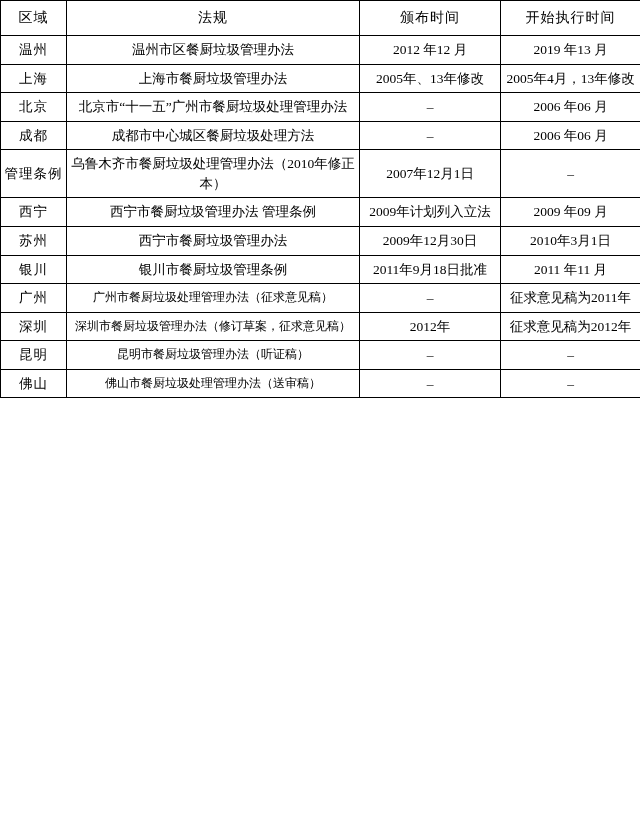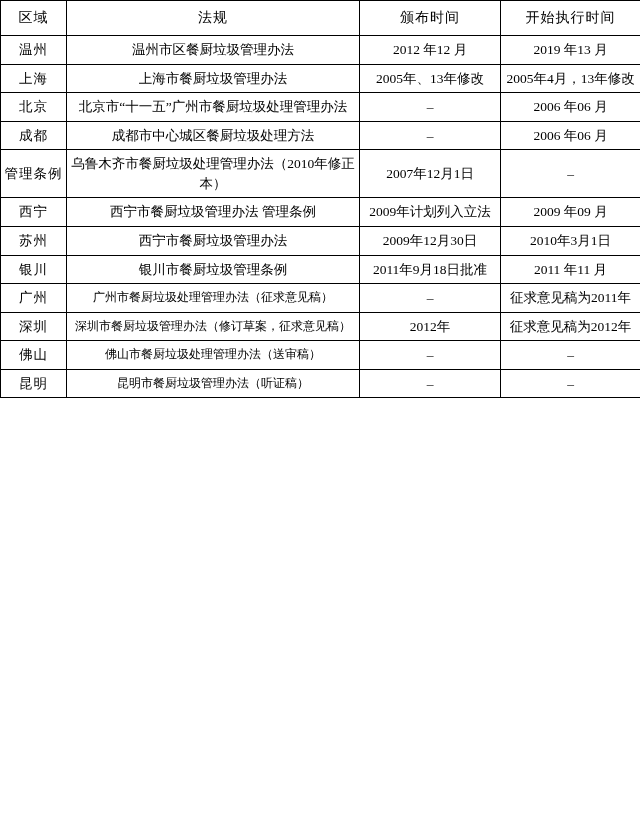--- a/index.html
+++ b/index.html
@@ -126,25 +126,25 @@
       <td class="dash">–</td>
       <td>征求意见稿为2011年</td>
     </tr>
     <tr>
       <td class="region">深圳</td>
       <td class="small">深圳市餐厨垃圾管理办法（修订草案，征求意见稿）</td>
       <td>2012年</td>
       <td>征求意见稿为2012年</td>
     </tr>
     <tr>
-      <td class="region">佛山</td>
-      <td class="small">佛山市餐厨垃圾处理管理办法（送审稿）</td>
+      <td class="region">昆明</td>
+      <td class="small">昆明市餐厨垃圾管理办法（听证稿）</td>
       <td class="dash">–</td>
       <td class="dash">–</td>
     </tr>
     <tr>
-      <td class="region">昆明</td>
-      <td class="small">昆明市餐厨垃圾管理办法（听证稿）</td>
+      <td class="region">佛山</td>
+      <td class="small">佛山市餐厨垃圾处理管理办法（送审稿）</td>
       <td class="dash">–</td>
       <td class="dash">–</td>
     </tr>
   </tbody>
 </table>
 
 </body></html>

